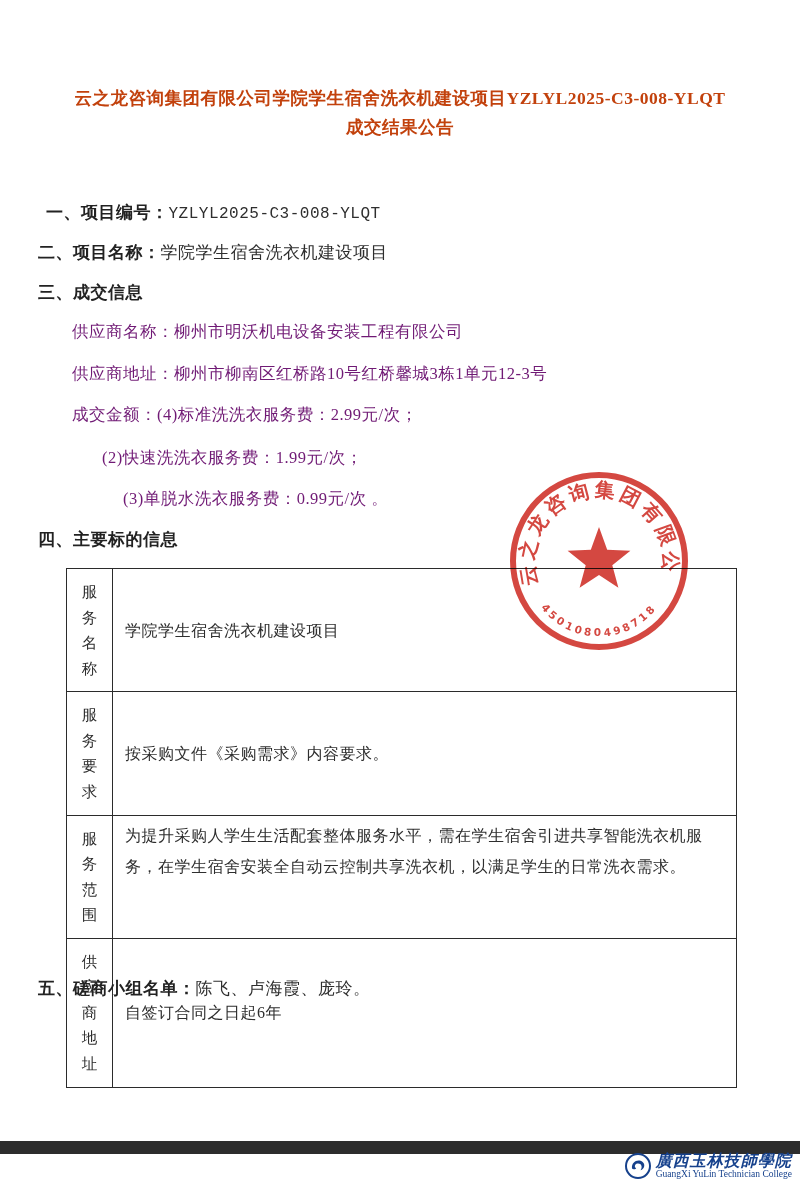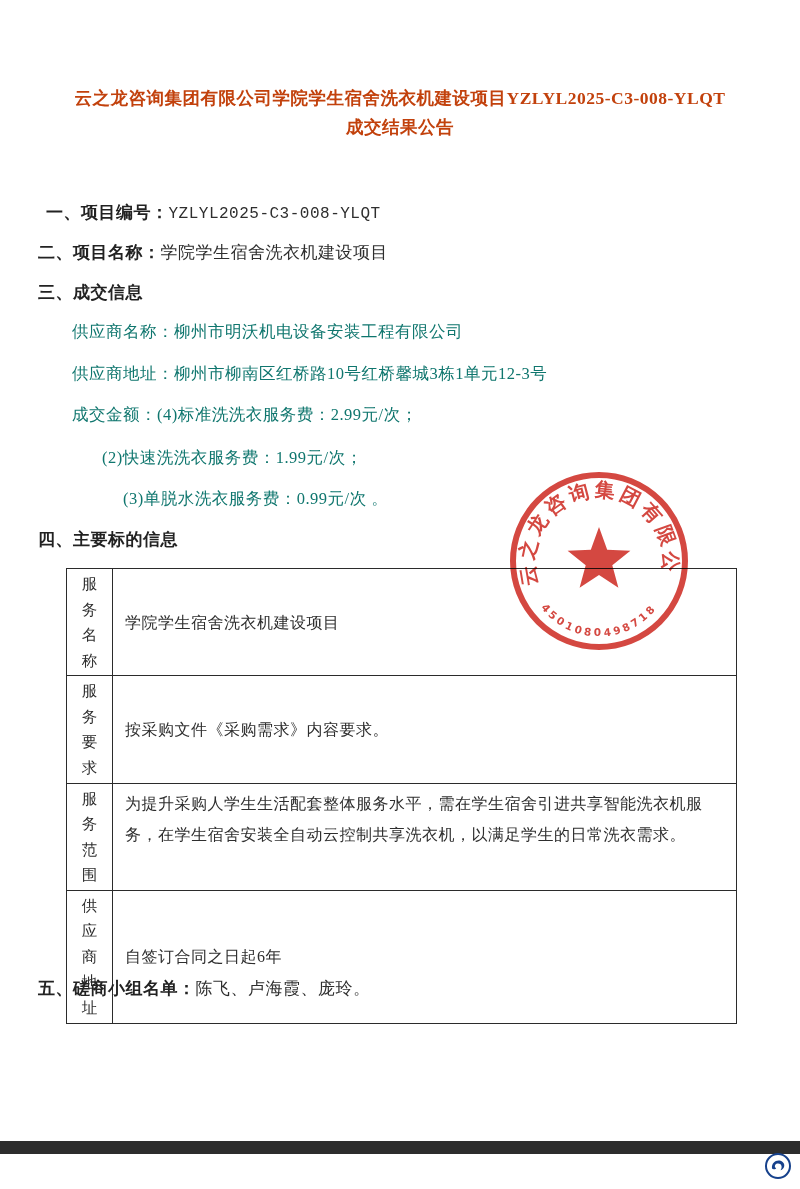--- a/index.html
+++ b/index.html
@@ -10,29 +10,29 @@
   .abs{position:absolute;}
   .doc-title{
     left:70px;top:84px;width:660px;text-align:center;
     font-size:17.5px;font-weight:bold;line-height:29px;color:#c2410c;
     word-break:break-all;letter-spacing:0.5px;
   }
   .sec-line{font-size:17px;line-height:22px;letter-spacing:0.5px;white-space:nowrap;}
   .sec-label{font-weight:bold;color:#222;}
   .sec-value{font-weight:normal;color:#2e2e2e;}
   .mono{font-family:"Liberation Mono","DejaVu Sans Mono",monospace;font-size:16px;}
-  .body-line{font-size:16.5px;line-height:22px;color:#0f766e;white-space:nowrap;letter-spacing:0.5px;}
+  .body-line{font-size:16.5px;line-height:22px;color:#701a75;white-space:nowrap;letter-spacing:0.5px;}
   table.info{
     border-collapse:collapse;table-layout:fixed;width:671px;
   }
   table.info td{
     border:1.6px solid #2b2b2b;vertical-align:middle;
     font-size:16px;color:#2e2e2e;
   }
-  td.th-cell{width:45px;text-align:center;padding:2px 0;}
+  td.th-cell{width:45px;text-align:center;padding:10px 0;}
   .th-vert{width:1em;margin:0 auto;word-break:break-all;line-height:1.65;font-size:15.5px;text-align:center;}
   td.td-content{padding:4px 12px;line-height:31px;letter-spacing:0.5px;}
   .seal-svg{left:503px;top:465px;width:192px;height:192px;opacity:0.9;mix-blend-mode:multiply;pointer-events:none;}
   .page-split-bar{left:0;top:1141px;width:800px;height:13px;background:#2d2d2d;}
   .footer-logo{right:8px;top:1152px;display:flex;align-items:center;gap:4px;}
   .logo-text-cn{
     font-size:16px;font-weight:bold;font-style:italic;color:#16418c;
     letter-spacing:1px;line-height:17px;white-space:nowrap;
   }
   .logo-text-en{
@@ -115,13 +115,17 @@
   </text>
 </svg>
 
 <div class="abs page-split-bar"></div>
 
 <div class="abs footer-logo">
   <svg width="28" height="28" viewBox="0 0 28 28" aria-hidden="true">
     <circle cx="14" cy="14" r="12" fill="#ffffff" stroke="#16418c" stroke-width="2"></circle>
     <path d="M8,16.5 C7.2,10 14,6.5 18.6,10 C21.5,12.3 20.6,17 16.5,18.3 C19,15 17.2,11 13.4,11.6 C10.6,12.1 10,15.2 12.2,16.4 C10.6,17.6 8.8,17.6 8,16.5 Z" fill="#16418c"></path>
   </svg>
+  <div>
+    <div class="logo-text-cn">廣西玉林技師學院</div>
+    <div class="logo-text-en">GuangXi YuLin Technician College</div>
+  </div>
 </div>
 
 </body></html>

